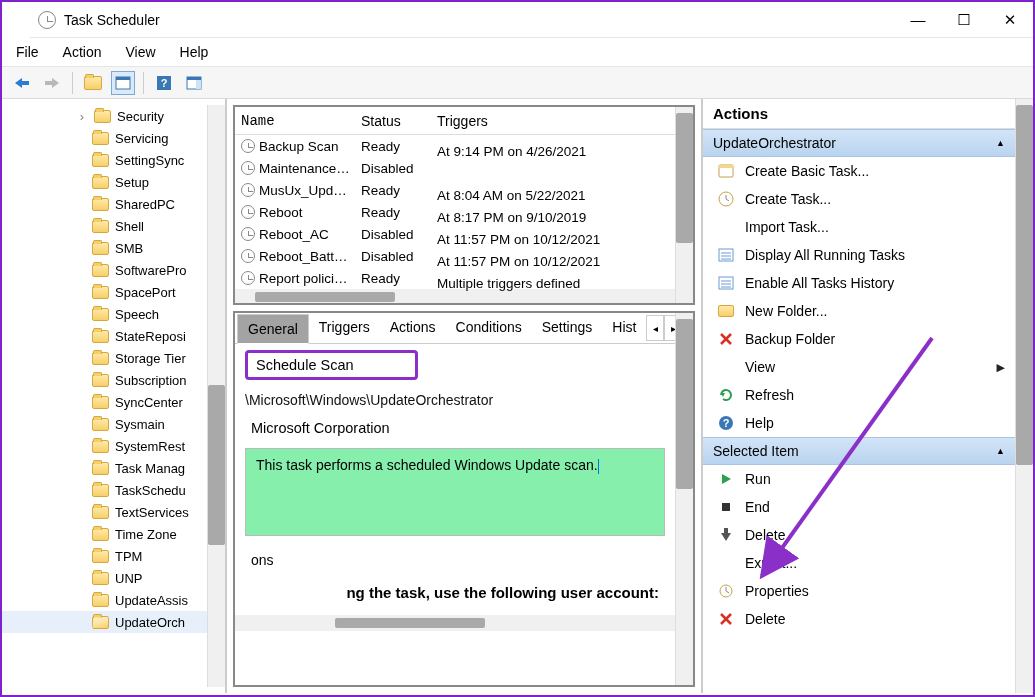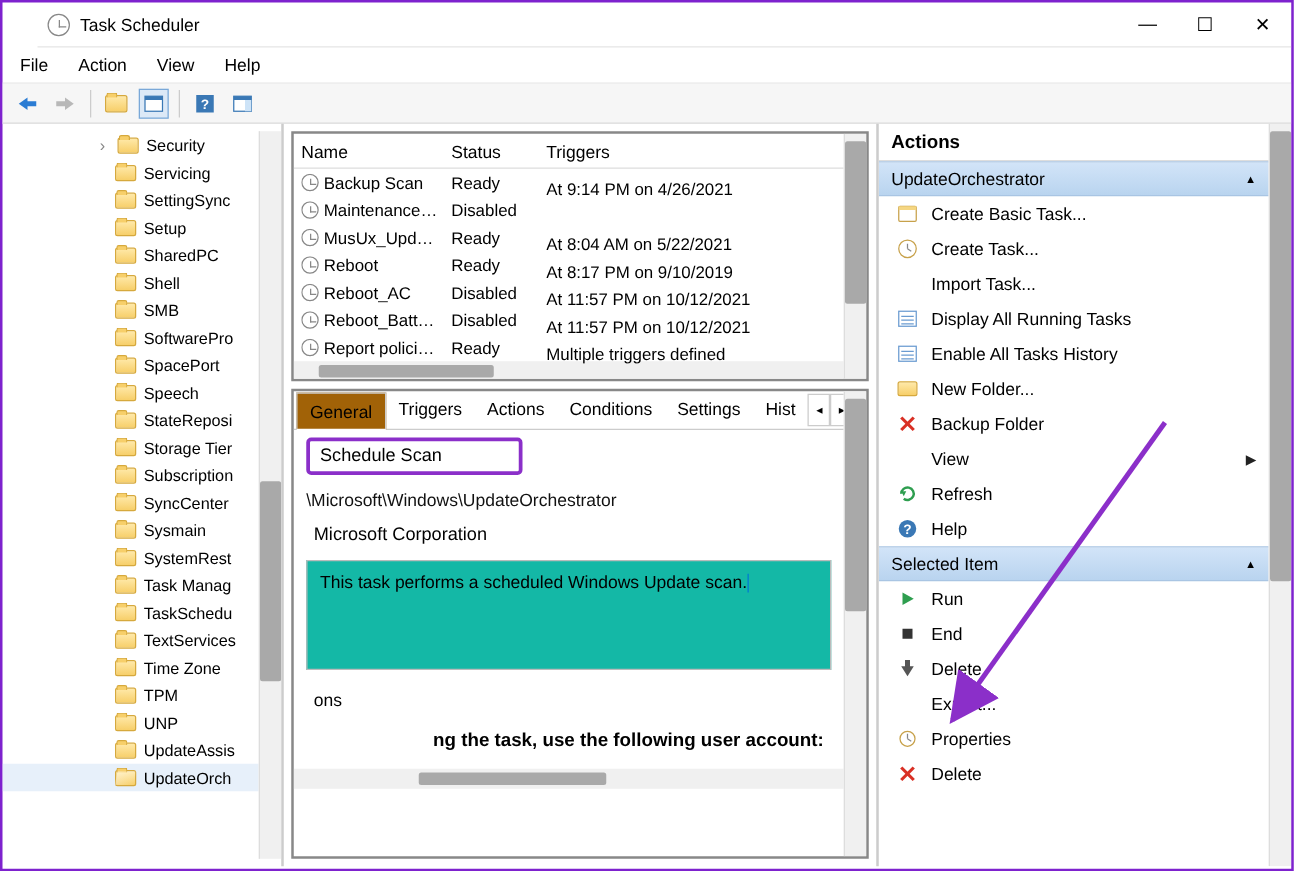--- a/index.html
+++ b/index.html
@@ -23,45 +23,45 @@
   .folder-icon::before { content:""; position:absolute; top:-3px; left:0; width:7px; height:3px; background:#f7cf6a; border:1px solid #d6a93d; border-bottom:none; border-radius:2px 2px 0 0;}
   .folder-icon.open::after { content:""; position:absolute; inset:0; background:linear-gradient(120deg,rgba(255,255,255,.4),transparent); transform:skewX(-12deg);}
   .tree-expand { width:12px; color:#888; text-align:center; }
   .tree-item.first { padding-left: 74px; }
   .tree-scroll { width: 18px; background: #f0f0f0; border-left:1px solid #ddd; display:flex; flex-direction:column;}
   .tree-thumb { background:#a9a9a9; flex:0 0 160px; margin-top:280px; border-radius:2px;}
   .middle { flex: 1; display: flex; flex-direction: column; border-right: 2px solid #ccc; overflow:hidden; position:relative; }
   .task-list-box { border: 2px solid #888; margin: 6px; height: 200px; display:flex; overflow:hidden;}
   .task-list { flex:1; overflow:hidden; }
   .task-headers { display: flex; border-bottom: 1px solid #ddd; height: 28px; align-items: center; padding: 0 6px; font-size:14px;}
-  .task-headers > div:nth-child(1){ width:120px;}
+  .task-headers > div:nth-child(1){ width:120px;font-family:Liberation Mono, monospace;}
   .task-headers > div:nth-child(2){ width:76px;}
   .task-headers > div:nth-child(3){ flex:1;}
   .task-row { display:flex; align-items:center; height:22px; padding: 0 6px; font-size:13.5px;}
   .task-row > div:nth-child(1){ width:120px; display:flex; align-items:center; gap:4px; white-space:nowrap; overflow:hidden;}
   .task-row > div:nth-child(2){ width:76px;}
   .task-row > div:nth-child(3){ flex:1; white-space:nowrap; overflow:hidden;margin-top:11px;}
   .clock-icon { width:14px; height:14px; border:1.2px solid #888; border-radius:50%; position:relative; flex-shrink:0;}
   .clock-icon::after{content:"";position:absolute;width:4px;height:4px;border-left:1.2px solid #888;border-bottom:1.2px solid #888;top:3px;left:6px;}
   .list-hscroll { height:16px; background:#f0f0f0; display:flex;}
   .list-hscroll .thumb{ width:140px; height:10px; background:#a9a9a9; margin:3px 0 0 20px; border-radius:2px;}
   .list-vscroll { width:18px; background:#f0f0f0; border-left:1px solid #ddd;}
   .list-vscroll .thumb{ height:130px; background:#a9a9a9; margin-top:6px; border-radius:2px;}
   .detail-box { border:2px solid #888; margin: 0 6px 6px 6px; flex:1; display:flex; overflow:hidden;}
   .detail-inner { flex:1; overflow:hidden;}
   .tabs-row { display:flex; align-items:center; border-bottom:1px solid #ccc; padding:0 2px; font-size:14px;}
   .tab { padding:6px 10px; white-space:nowrap; }
-  .tab.active { background:#a16207; border:1px solid #ccc; border-bottom:1px solid #fff; position:relative; top:1px;text-align:right;}
+  .tab.active { background:#a3a3a3; border:1px solid #ccc; border-bottom:1px solid #fff; position:relative; top:1px;text-align:right;}
   .tab-arrows { display:flex; gap:0;}
   .tab-arrow { width:18px; height:26px; border:1px solid #ccc; display:flex; align-items:center; justify-content:center; font-size:10px;}
   .detail-body { padding: 6px 10px; display:flex; flex-direction:column; gap:12px;}
   .task-name-box { border:3px solid #8b2fc9; border-radius:4px; width:173px; padding:4px 8px; font-size:14.5px;}
   .path-line { font-size:14px; color:#111;}
   .author-line { font-size:14.5px; padding-left:6px;}
-  .desc-box { border:1px solid #bbb; background:#14b8a6; padding:8px 10px; font-size:14px; min-height:88px; position:relative;}
+  .desc-box { border:1px solid #bbb; background:#86efac; padding:8px 10px; font-size:14px; min-height:88px; position:relative;}
   .cursor-bar{ display:inline-block; width:1px; height:15px; background:#0078d4; vertical-align:middle;}
   .cutoff1{ font-size:14px; padding:4px 6px;}
   .cutoff2{ font-size:15px; font-weight:600; padding:0 6px 8px 6px;text-align:right;}
   .detail-hscroll{ height:16px; background:#f0f0f0; display:flex;}
   .detail-hscroll .thumb{ width:150px; height:10px; background:#a9a9a9; margin:3px 0 0 100px; border-radius:2px;}
   .detail-vscroll { width:18px; background:#f0f0f0; border-left:1px solid #ddd;}
   .detail-vscroll .thumb{ height:170px; background:#a9a9a9; margin-top:6px; border-radius:2px;}
   .actions-panel { width: 330px; display:flex; overflow:hidden;}
   .actions-inner { flex:1; overflow:hidden;}
   .actions-title { font-weight:700; font-size:15px; padding:6px 10px; border-bottom:1px solid #ddd;}

